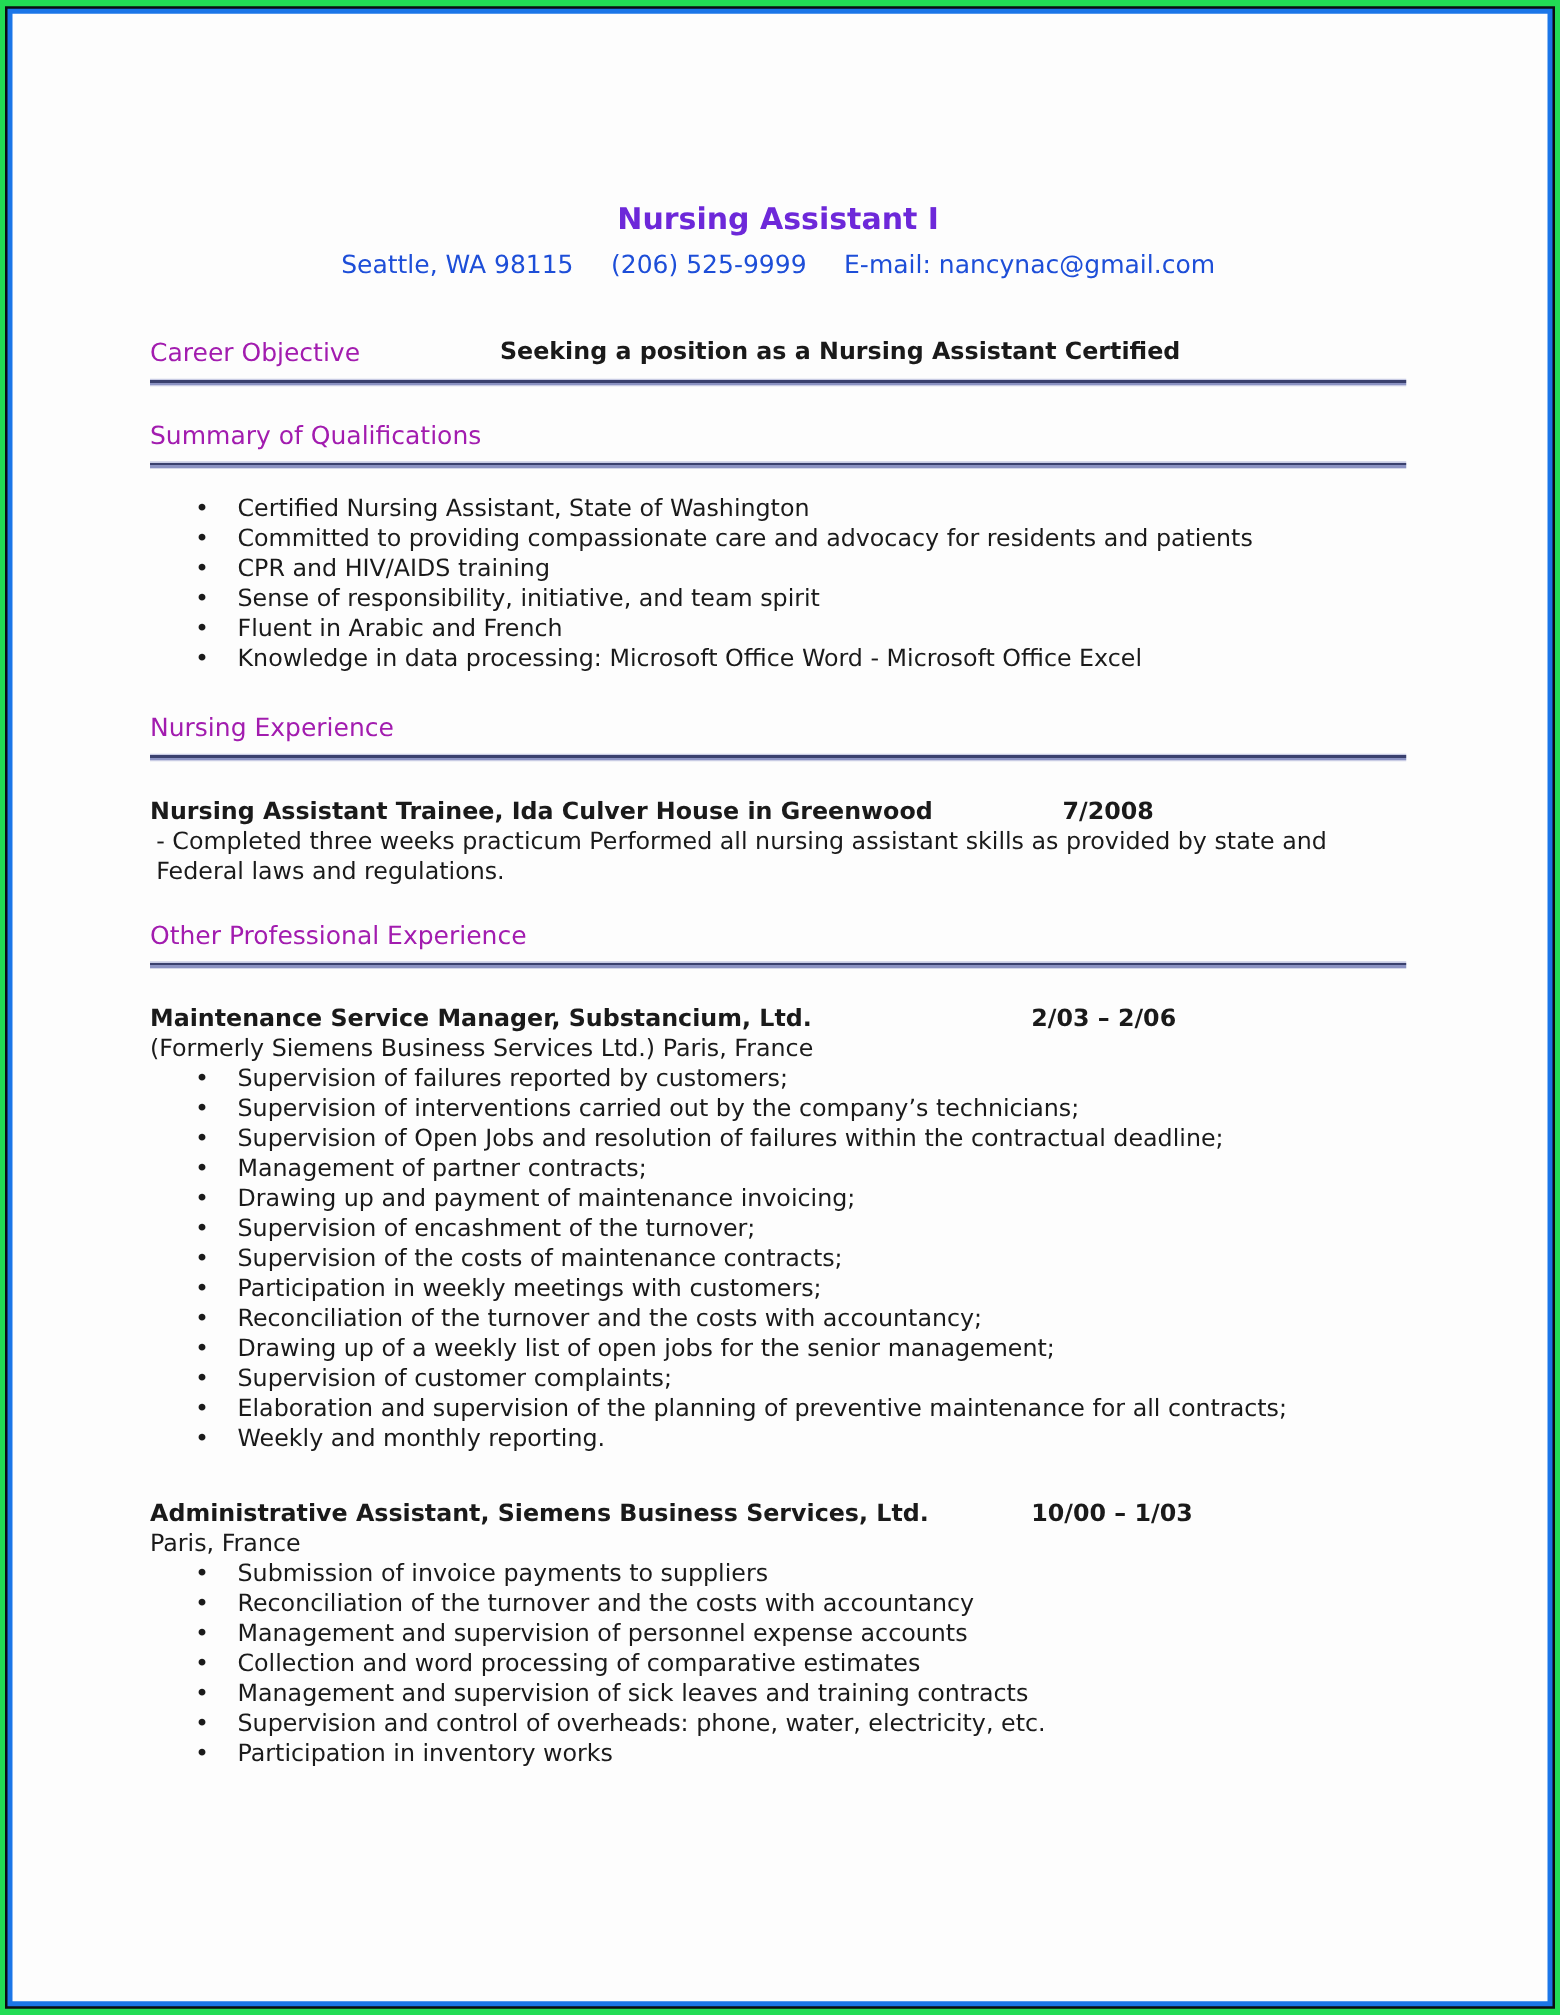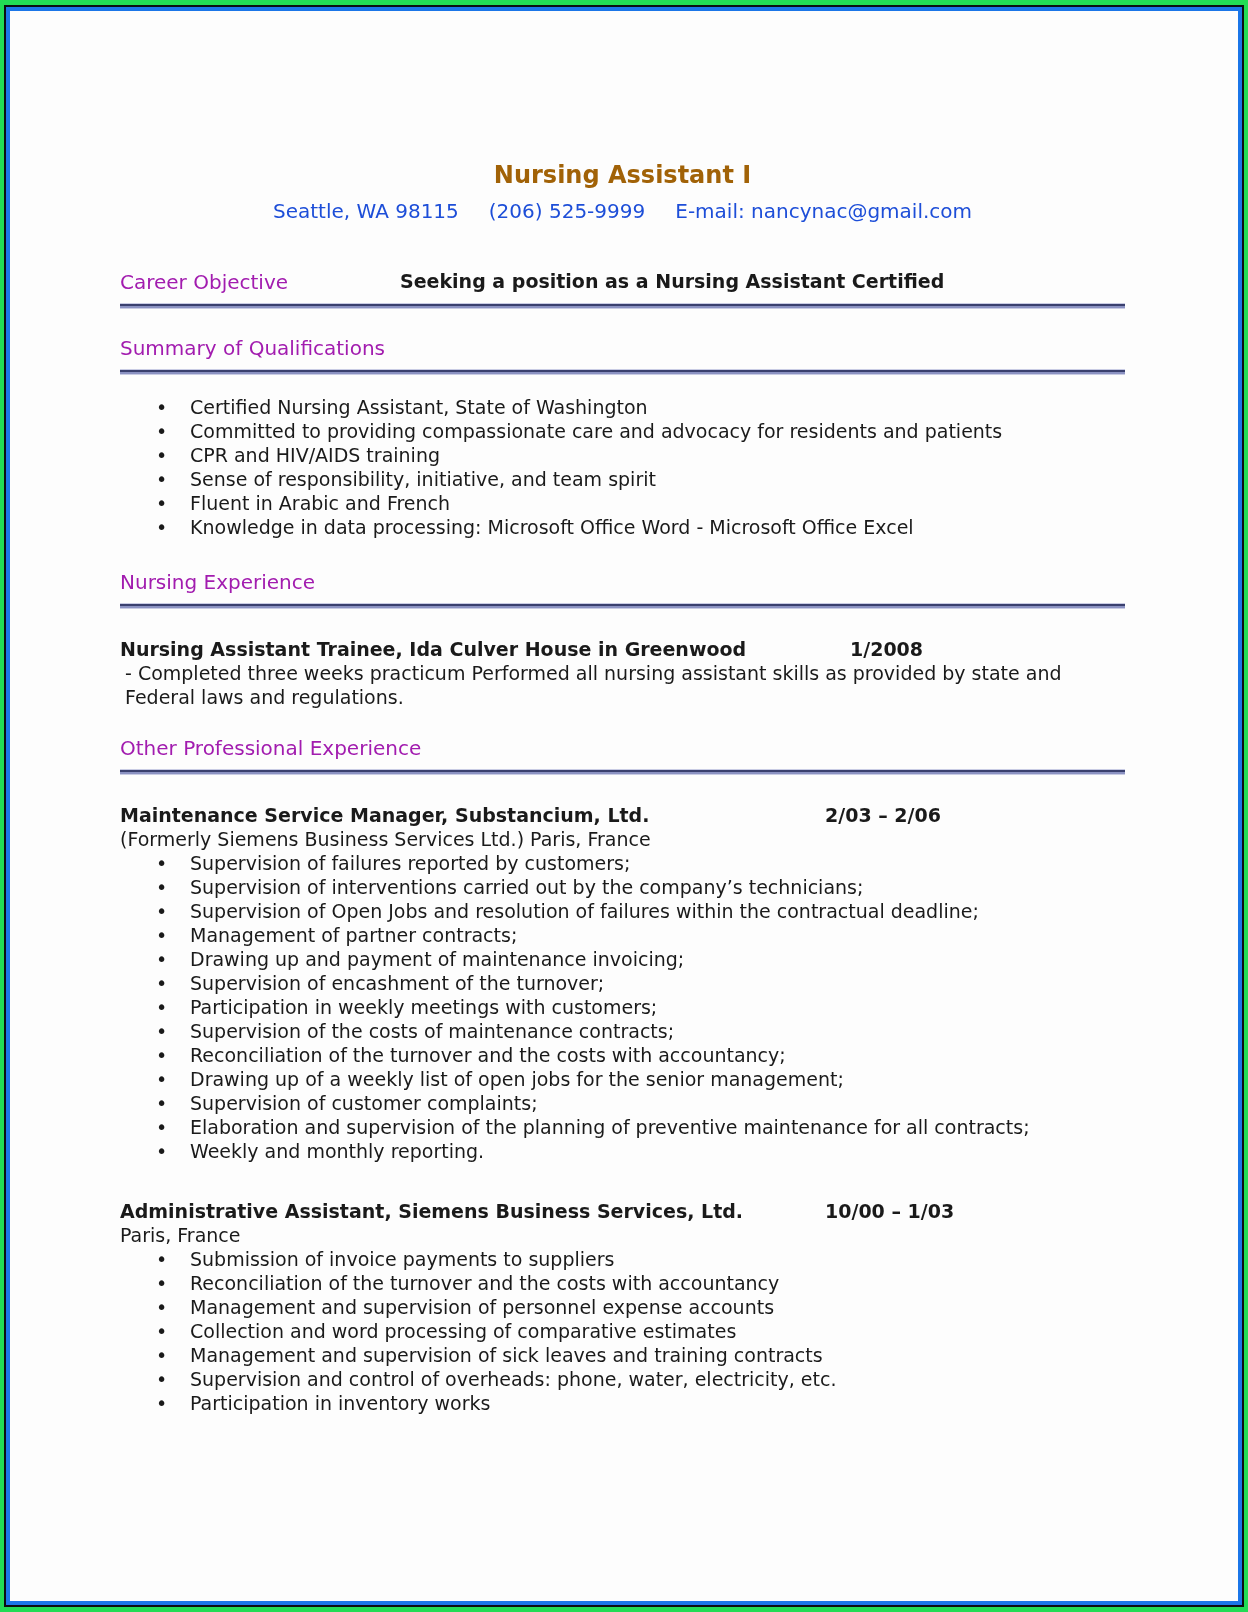--- a/index.html
+++ b/index.html
@@ -6,21 +6,21 @@
   body { font-family:"DejaVu Sans", "Liberation Sans", sans-serif; color:#1a1a1a; }
 
   
   .frame-green { box-sizing:border-box; width:1248px; height:1612px; background:#22dc55; padding:5px 4px; }
   .frame-black { box-sizing:border-box; width:100%; height:100%; background:#0b0d12; padding:2px; }
   .frame-blue  { box-sizing:border-box; width:100%; height:100%; background:#1b76e8; padding:4px; }
   .page        { box-sizing:border-box; width:100%; height:100%; background:#fdfdfd;
                  padding:148px 113px 0 110px; overflow:hidden; }
 
   .header { text-align:center; }
-  .doc-title { font-size:24px; font-weight:bold; color:#a16207; line-height:32px; }
+  .doc-title { font-size:24px; font-weight:bold; color:#6d28d9; line-height:32px; }
   .contact-line { margin-top:8px; font-size:20px; color:#1d4ed8; }
   .contact-line span { display:inline-block; }
   .contact-gap { width:30px; }
 
   .section-heading { font-size:20px; font-weight:normal; color:#a21caf; line-height:26px; }
 
   .rule { height:6px; margin-top:8px; width:100%;
           background:linear-gradient(to bottom,
             #c9cce4 0px, #c9cce4 1px,
             #3a406e 1px, #3a406e 3px,
@@ -77,41 +77,41 @@
       <li>Sense of responsibility, initiative, and team spirit</li>
       <li>Fluent in Arabic and French</li>
       <li>Knowledge in data processing: Microsoft Office Word - Microsoft Office Excel</li>
     </ul>
 
     <div class="section-heading mt-30">Nursing Experience</div>
     <div class="rule"></div>
 
     <div class="jobline">
       <span>Nursing Assistant Trainee, Ida Culver House in Greenwood</span>
-      <span class="date date-trainee">1/2008</span>
+      <span class="date date-trainee">7/2008</span>
     </div>
     <div class="job-desc">- Completed three weeks practicum Performed all nursing assistant skills as provided by state and Federal laws and regulations.</div>
 
     <div class="section-heading mt-26">Other Professional Experience</div>
     <div class="rule"></div>
 
     <div class="jobline">
       <span>Maintenance Service Manager, Substancium, Ltd.</span>
       <span class="date date-job">2/03 – 2/06</span>
     </div>
     <div class="job-sub">(Formerly Siemens Business Services Ltd.) Paris, France</div>
     <ul class="bullets tight">
       <li>Supervision of failures reported by customers;</li>
       <li>Supervision of interventions carried out by the company’s technicians;</li>
       <li>Supervision of Open Jobs and resolution of failures within the contractual deadline;</li>
       <li>Management of partner contracts;</li>
       <li>Drawing up and payment of maintenance invoicing;</li>
       <li>Supervision of encashment of the turnover;</li>
+      <li>Supervision of the costs of maintenance contracts;</li>
       <li>Participation in weekly meetings with customers;</li>
-      <li>Supervision of the costs of maintenance contracts;</li>
       <li>Reconciliation of the turnover and the costs with accountancy;</li>
       <li>Drawing up of a weekly list of open jobs for the senior management;</li>
       <li>Supervision of customer complaints;</li>
       <li>Elaboration and supervision of the planning of preventive maintenance for all contracts;</li>
       <li>Weekly and monthly reporting.</li>
     </ul>
 
     <div class="jobline second">
       <span>Administrative Assistant, Siemens Business Services, Ltd.</span>
       <span class="date date-job">10/00 – 1/03</span>

